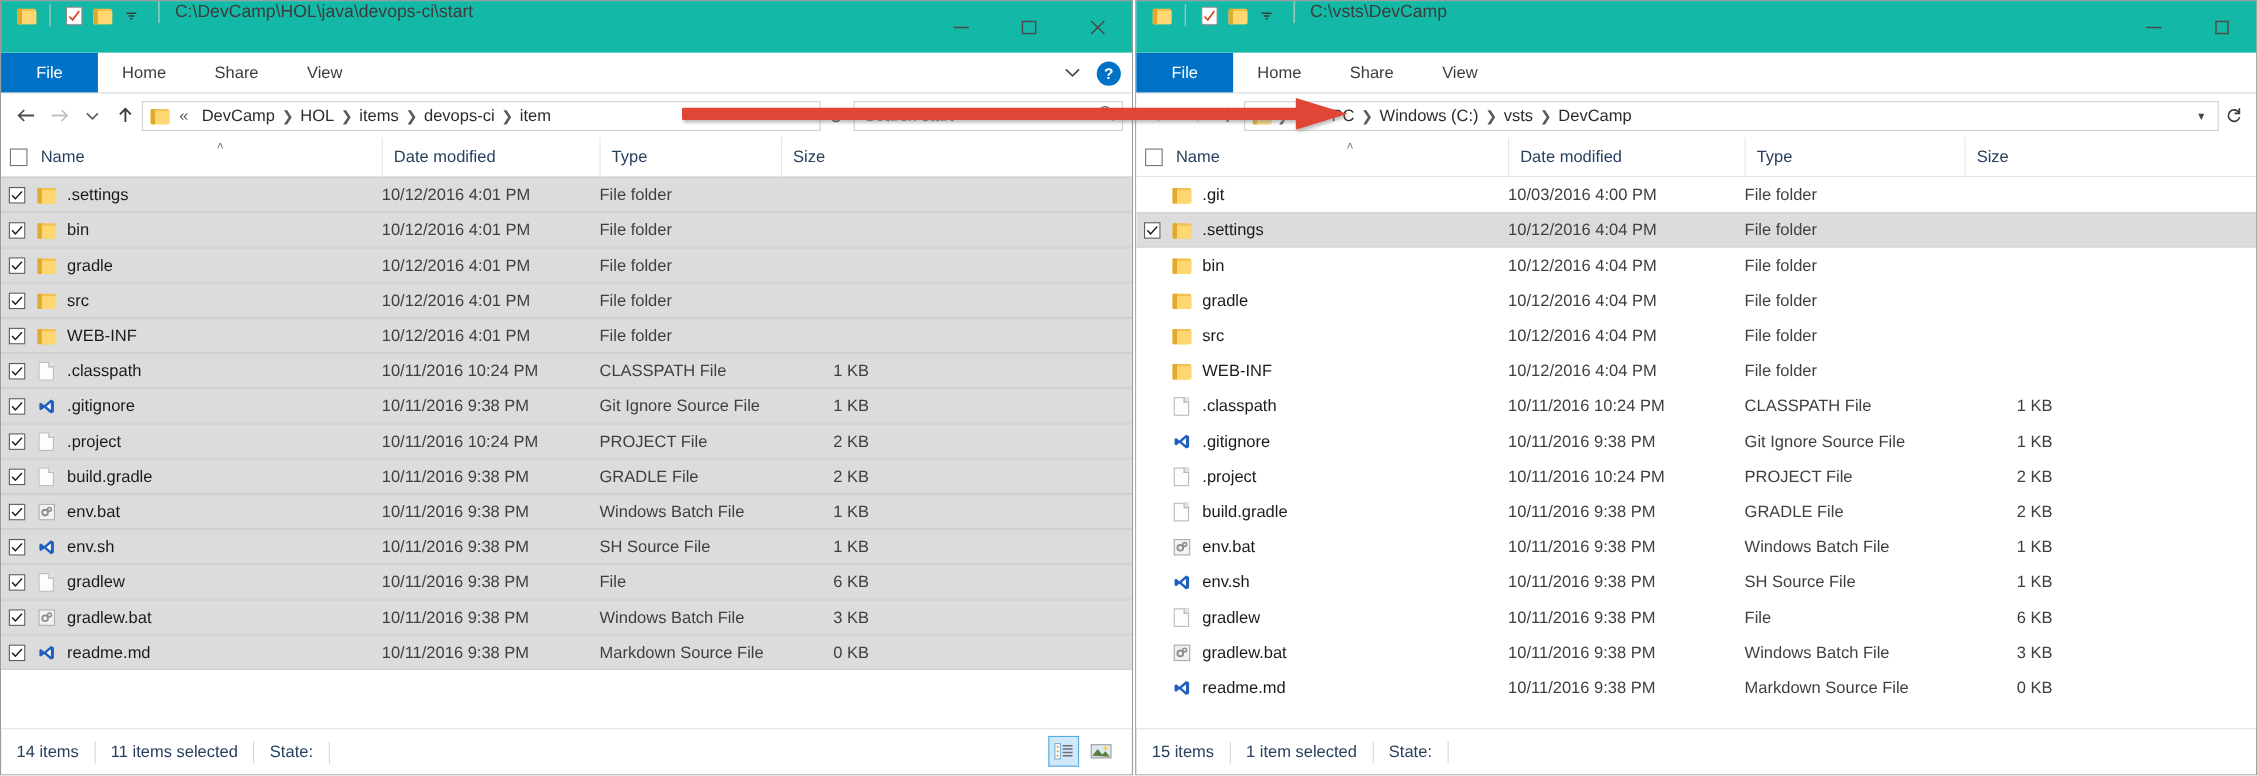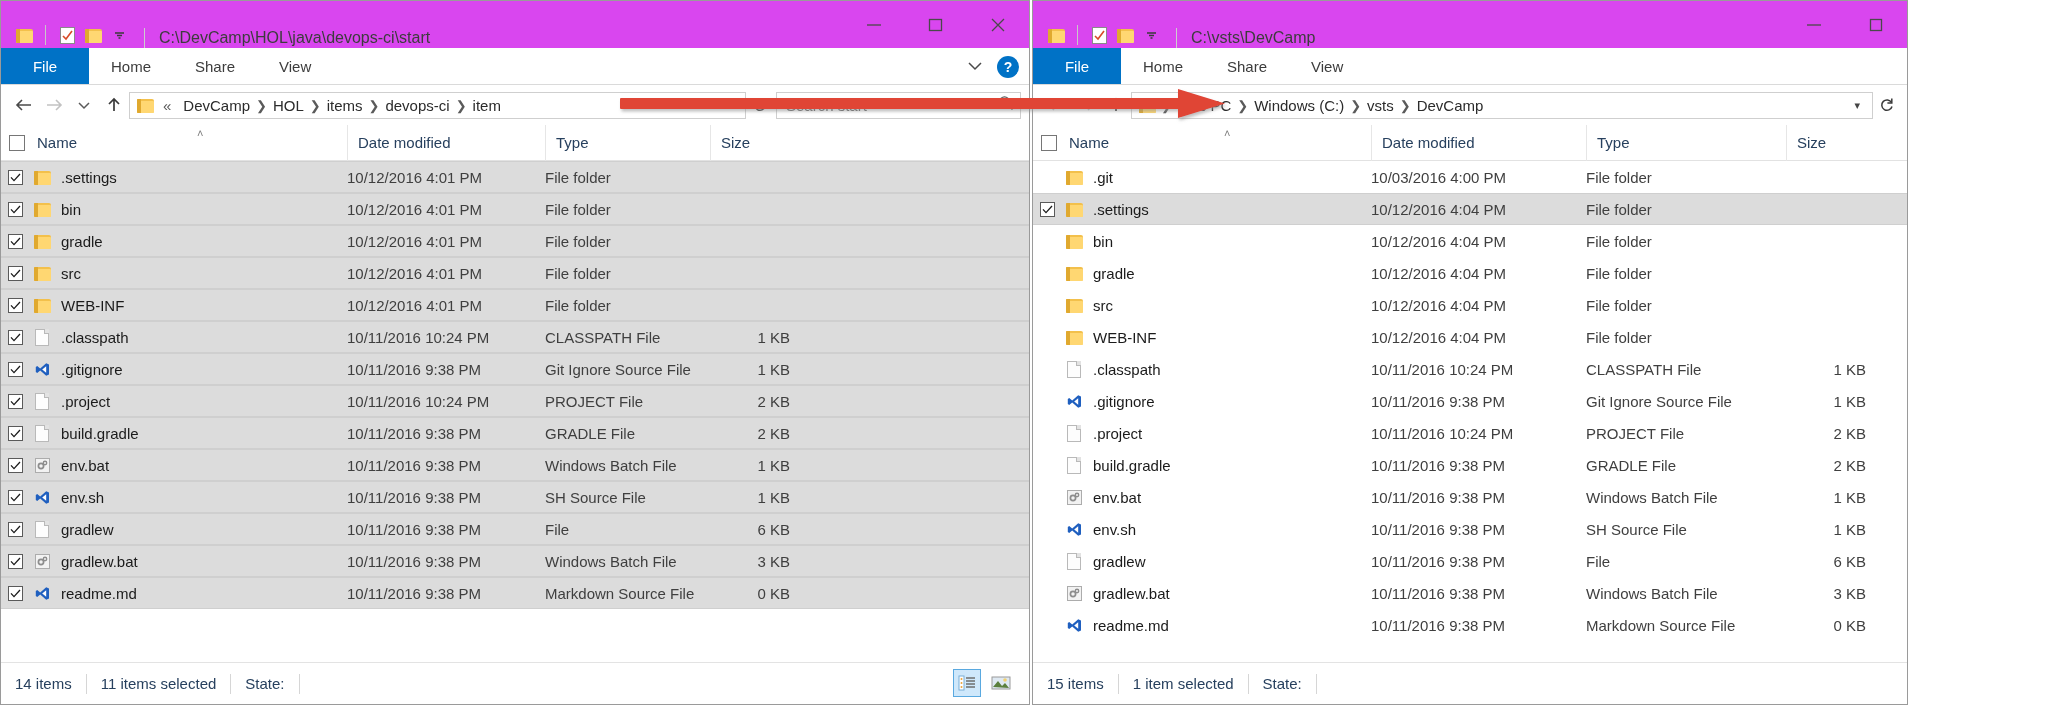--- a/index.html
+++ b/index.html
@@ -11,27 +11,27 @@
   }
   #stage { position: relative; width: 2052px; height: 705px; background:#fff; }
 
   .window {
     position: absolute; top: 0; height: 705px;
     background: #ffffff;
     border: 1px solid #9a9a9a;
     display: flex; flex-direction: column;
   }
   #win-left  { left: 0px;    width: 1030px; }
-  #win-right { left: 1032px; width: 876px; }
+  #win-right { left: 1032px; width: 1020px; }
 
   
   .titlebar {
     height: 47px; flex: 0 0 47px;
-    display: flex; align-items: flex-end;
-    background: #d946ef;
+    display: flex; align-items: flex-start;
+    background: #14b8a6;
     position: relative;
   }
   .qat { display:flex; align-items:center; gap:0px; padding-left:10px; }
   .qat-ico { width: 26px; height: 26px; display:flex; align-items:center; justify-content:center; }
   .qat-sep { width:1px; height:20px; background:#c8c8c8; margin:0 8px; }
   .title-path {
     font-size: 16px; color: #3c3c3c; margin-left: 12px;
     padding-left: 14px; border-left: 1px solid #cdcdcd;
     line-height: 20px; white-space: nowrap;
   }

